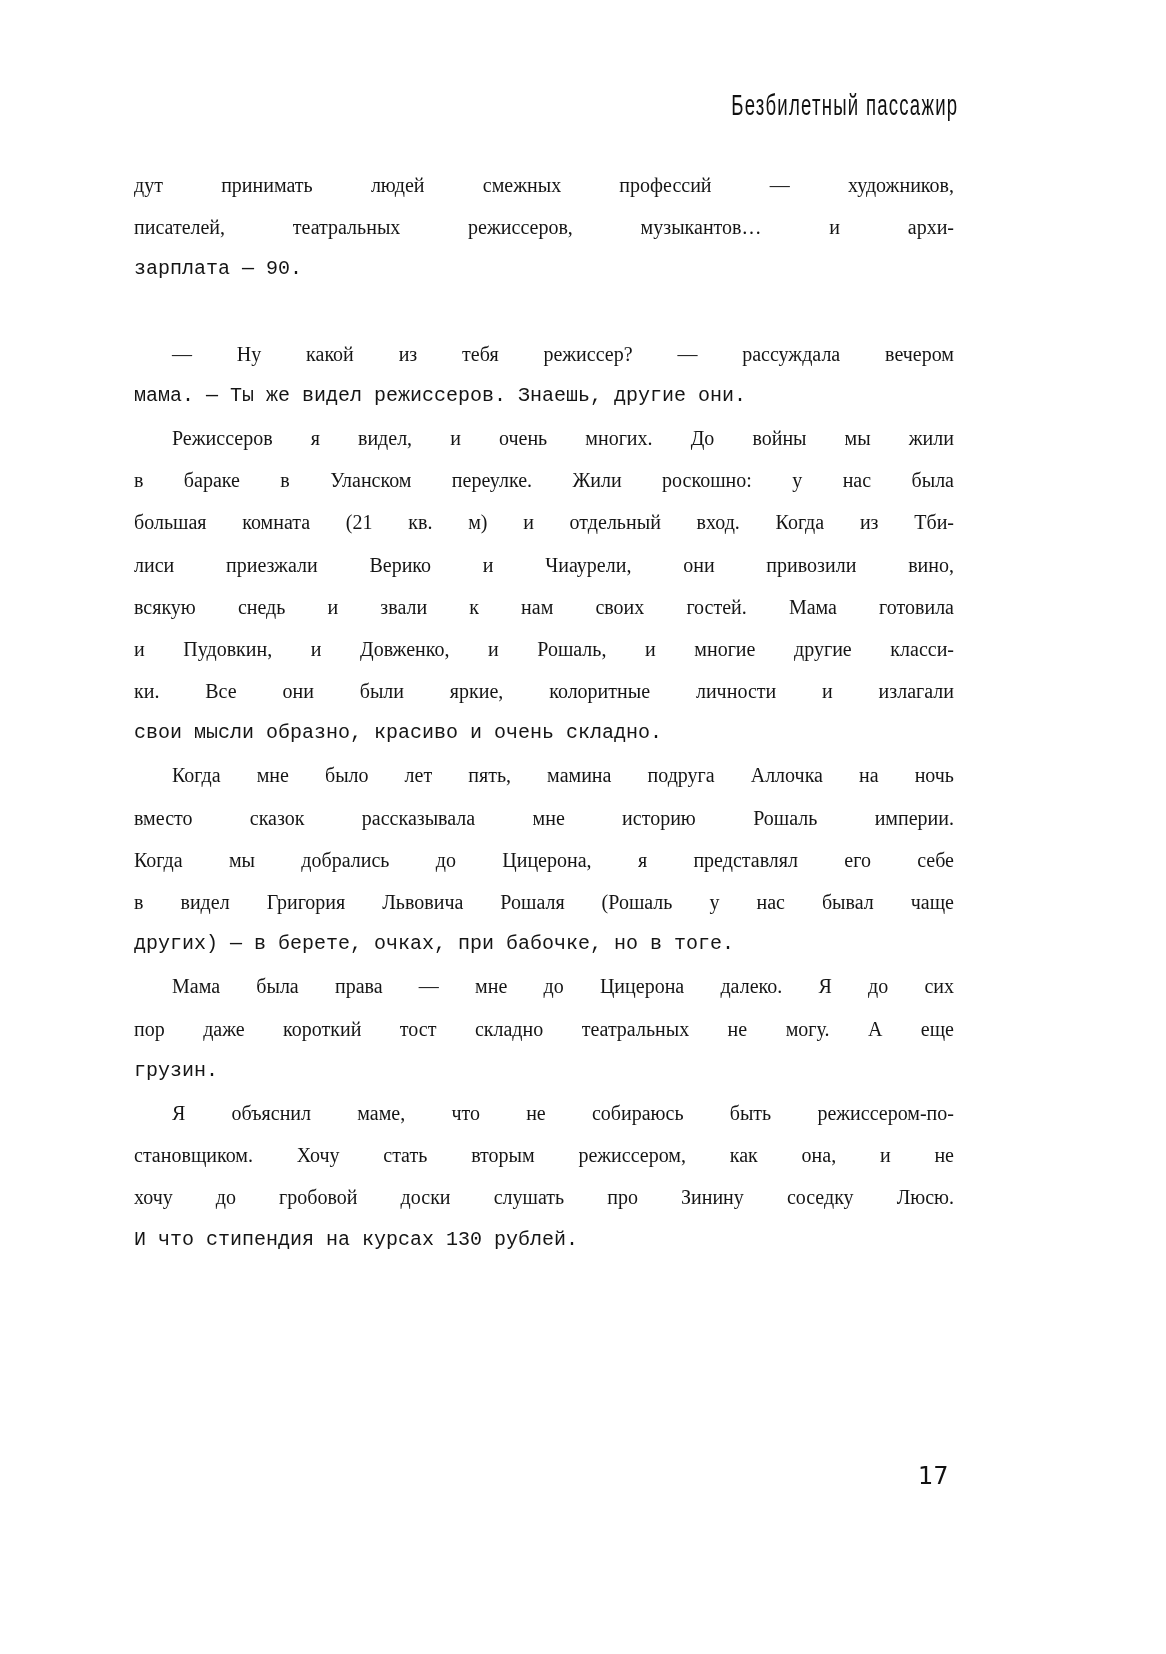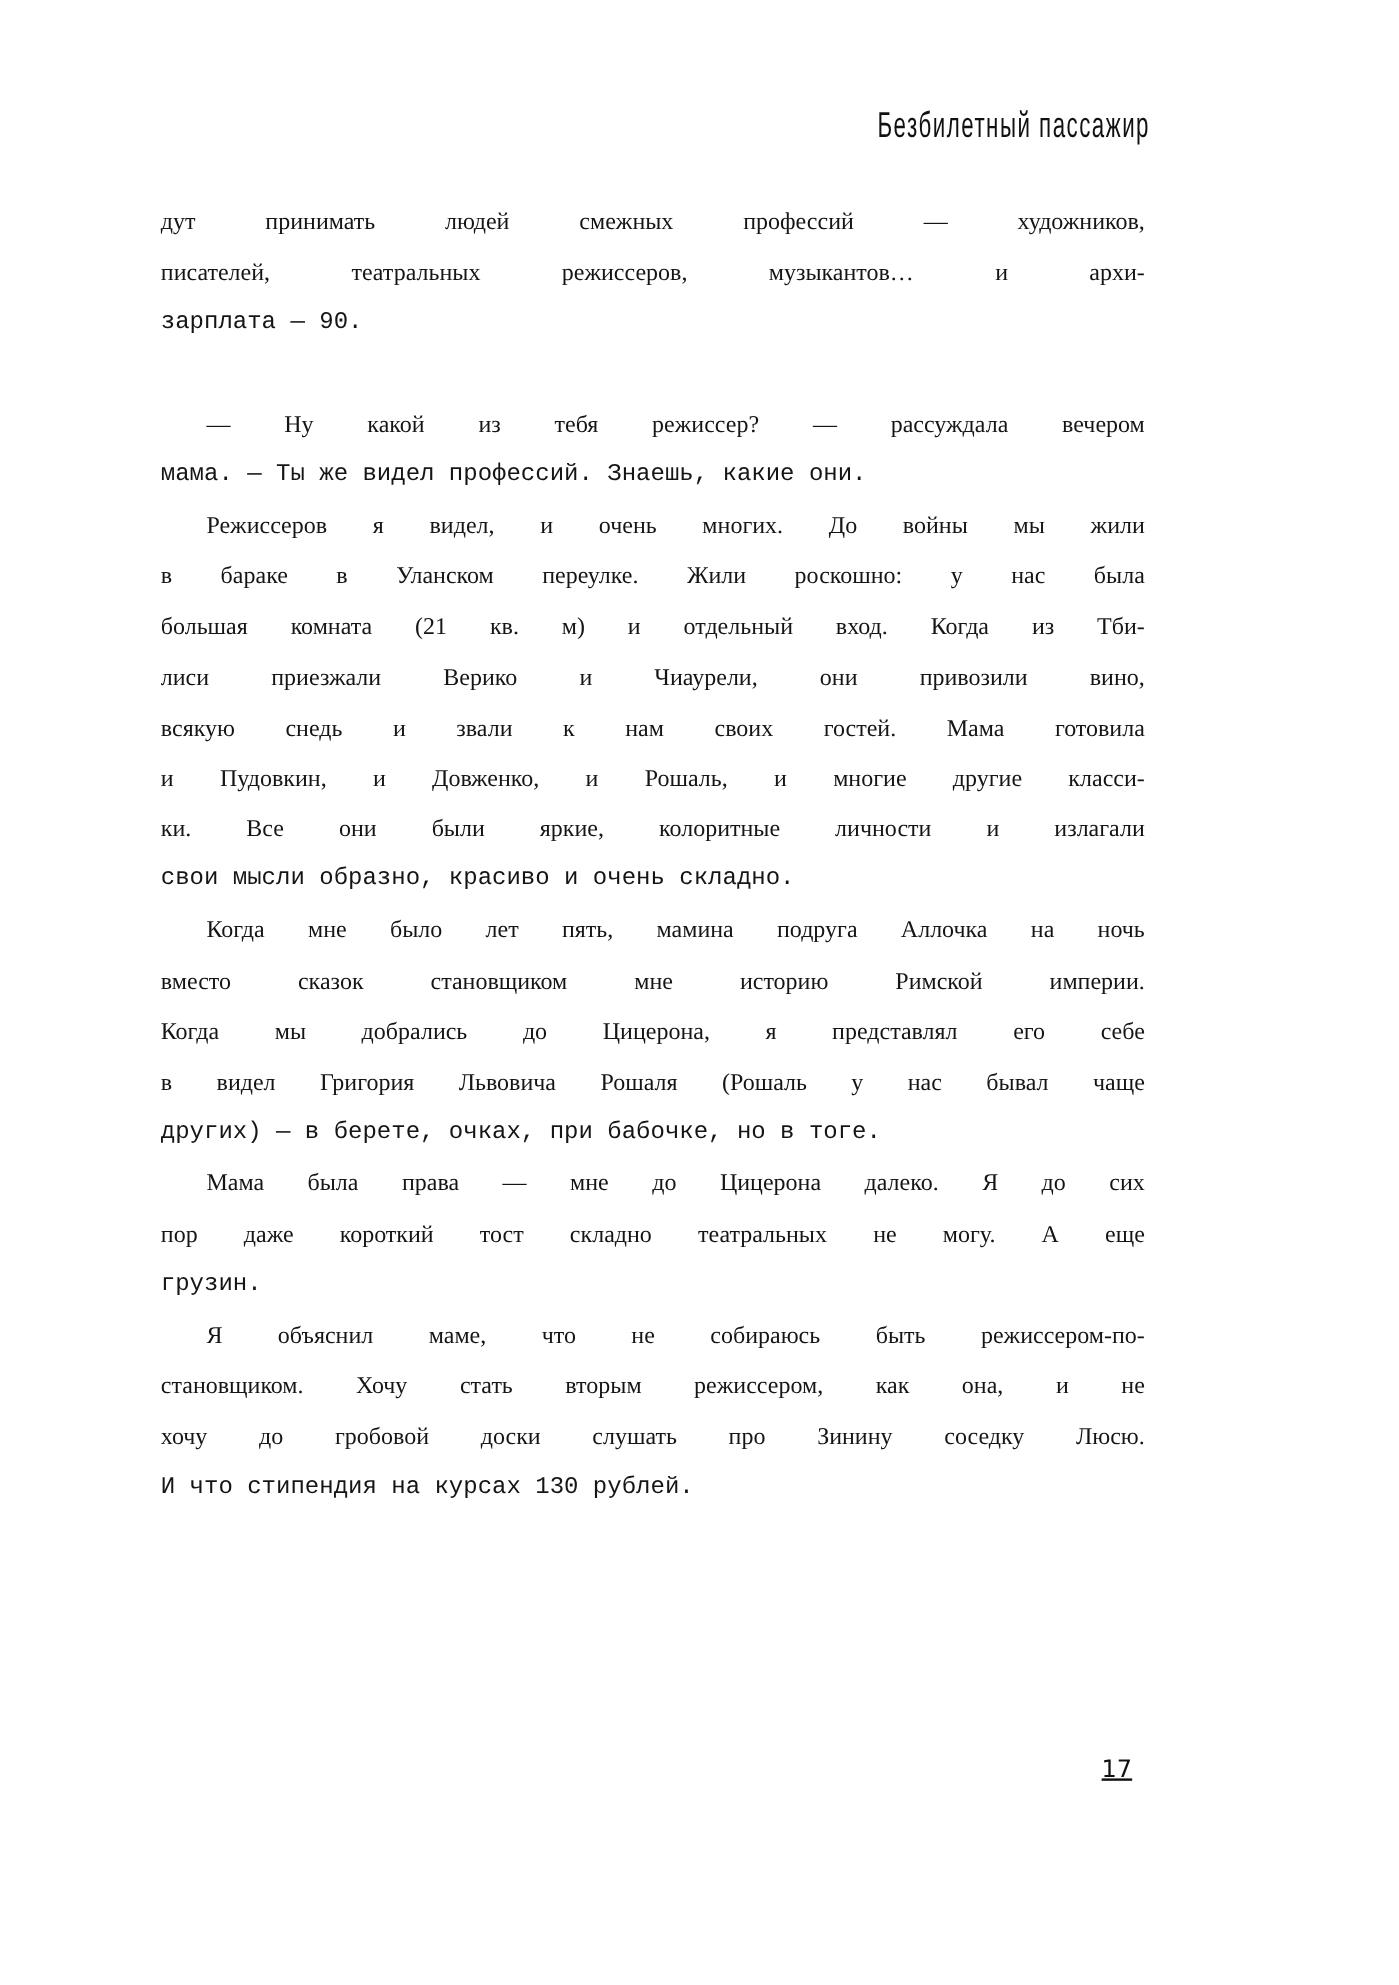--- a/index.html
+++ b/index.html
@@ -62,23 +62,22 @@
     }
     .gap {
       display: block;
       height: 42px;
     }
     .page-number {
       position: absolute;
       left: 918px;
       top: 1462px;
       font-family: "DejaVu Sans", sans-serif;
-      font-size: 20px;
+      font-size: 24px;
       color: #111;
-      text-decoration: underline;
     }
   </style>
 </head>
 <body>
 
 <div class="page">
 
   <div class="running-header">Безбилетный пассажир</div>
 
   <div class="body-text">
@@ -86,37 +85,37 @@
     <div>
       <span class="line">дут принимать людей смежных профессий — художников,</span>
       <span class="line">писателей, театральных режиссеров, музыкантов… и архи-</span>
       <span class="line last">зарплата — 90.</span>
     </div>
 
     <span class="gap"></span>
 
     <div>
       <span class="line indent">— Ну какой из тебя режиссер? — рассуждала вечером</span>
-      <span class="line last">мама. — Ты же видел профессий. Знаешь, какие они.</span>
+      <span class="line last">мама. — Ты же видел режиссеров. Знаешь, другие они.</span>
     </div>
 
     <div>
       <span class="line indent">Режиссеров я видел, и очень многих. До войны мы жили</span>
       <span class="line">в бараке в Уланском переулке. Жили роскошно: у нас была</span>
       <span class="line">большая комната (21 кв. м) и отдельный вход. Когда из Тби-</span>
       <span class="line">лиси приезжали Верико и Чиаурели, они привозили вино,</span>
       <span class="line">всякую снедь и звали к нам своих гостей. Мама готовила</span>
       <span class="line">и Пудовкин, и Довженко, и Рошаль, и многие другие класси-</span>
       <span class="line">ки. Все они были яркие, колоритные личности и излагали</span>
       <span class="line last">свои мысли образно, красиво и очень складно.</span>
     </div>
 
     <div>
       <span class="line indent">Когда мне было лет пять, мамина подруга Аллочка на ночь</span>
-      <span class="line">вместо сказок становщиком мне историю Римской империи.</span>
+      <span class="line">вместо сказок рассказывала мне историю Рошаль империи.</span>
       <span class="line">Когда мы добрались до Цицерона, я представлял его себе</span>
       <span class="line">в видел Григория Львовича Рошаля (Рошаль у нас бывал чаще</span>
       <span class="line last">других) — в берете, очках, при бабочке, но в тоге.</span>
     </div>
 
     <div>
       <span class="line indent">Мама была права — мне до Цицерона далеко. Я до сих</span>
       <span class="line">пор даже короткий тост складно театральных не могу. А еще</span>
       <span class="line last">грузин.</span>
     </div>

